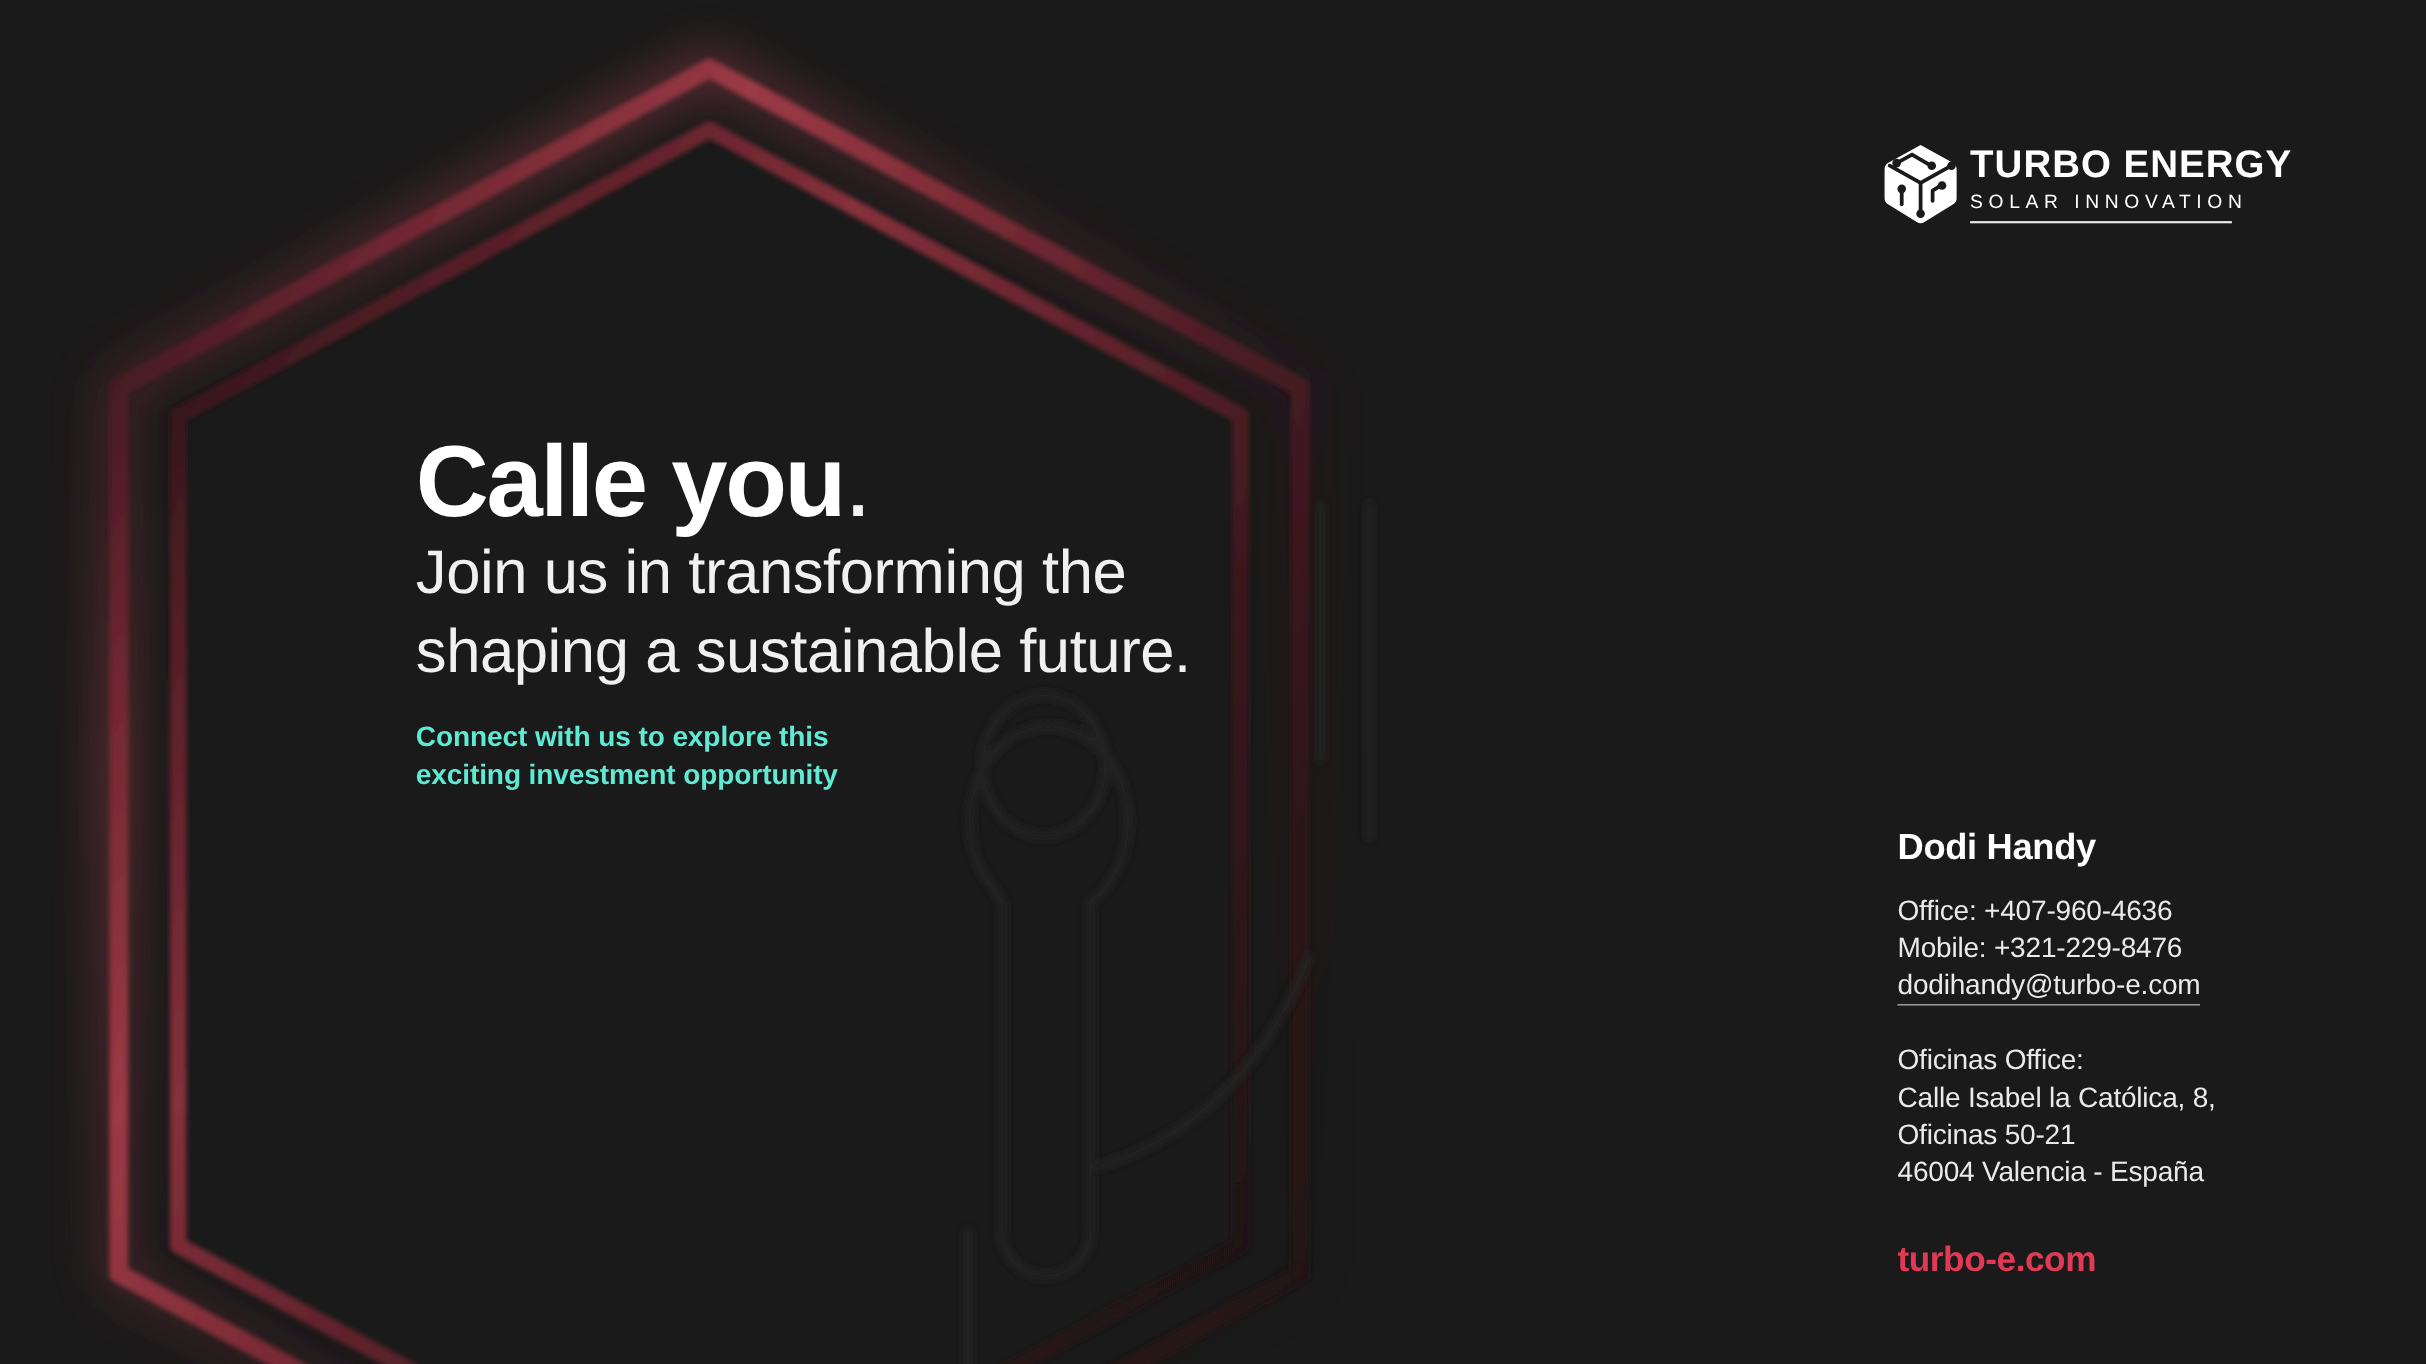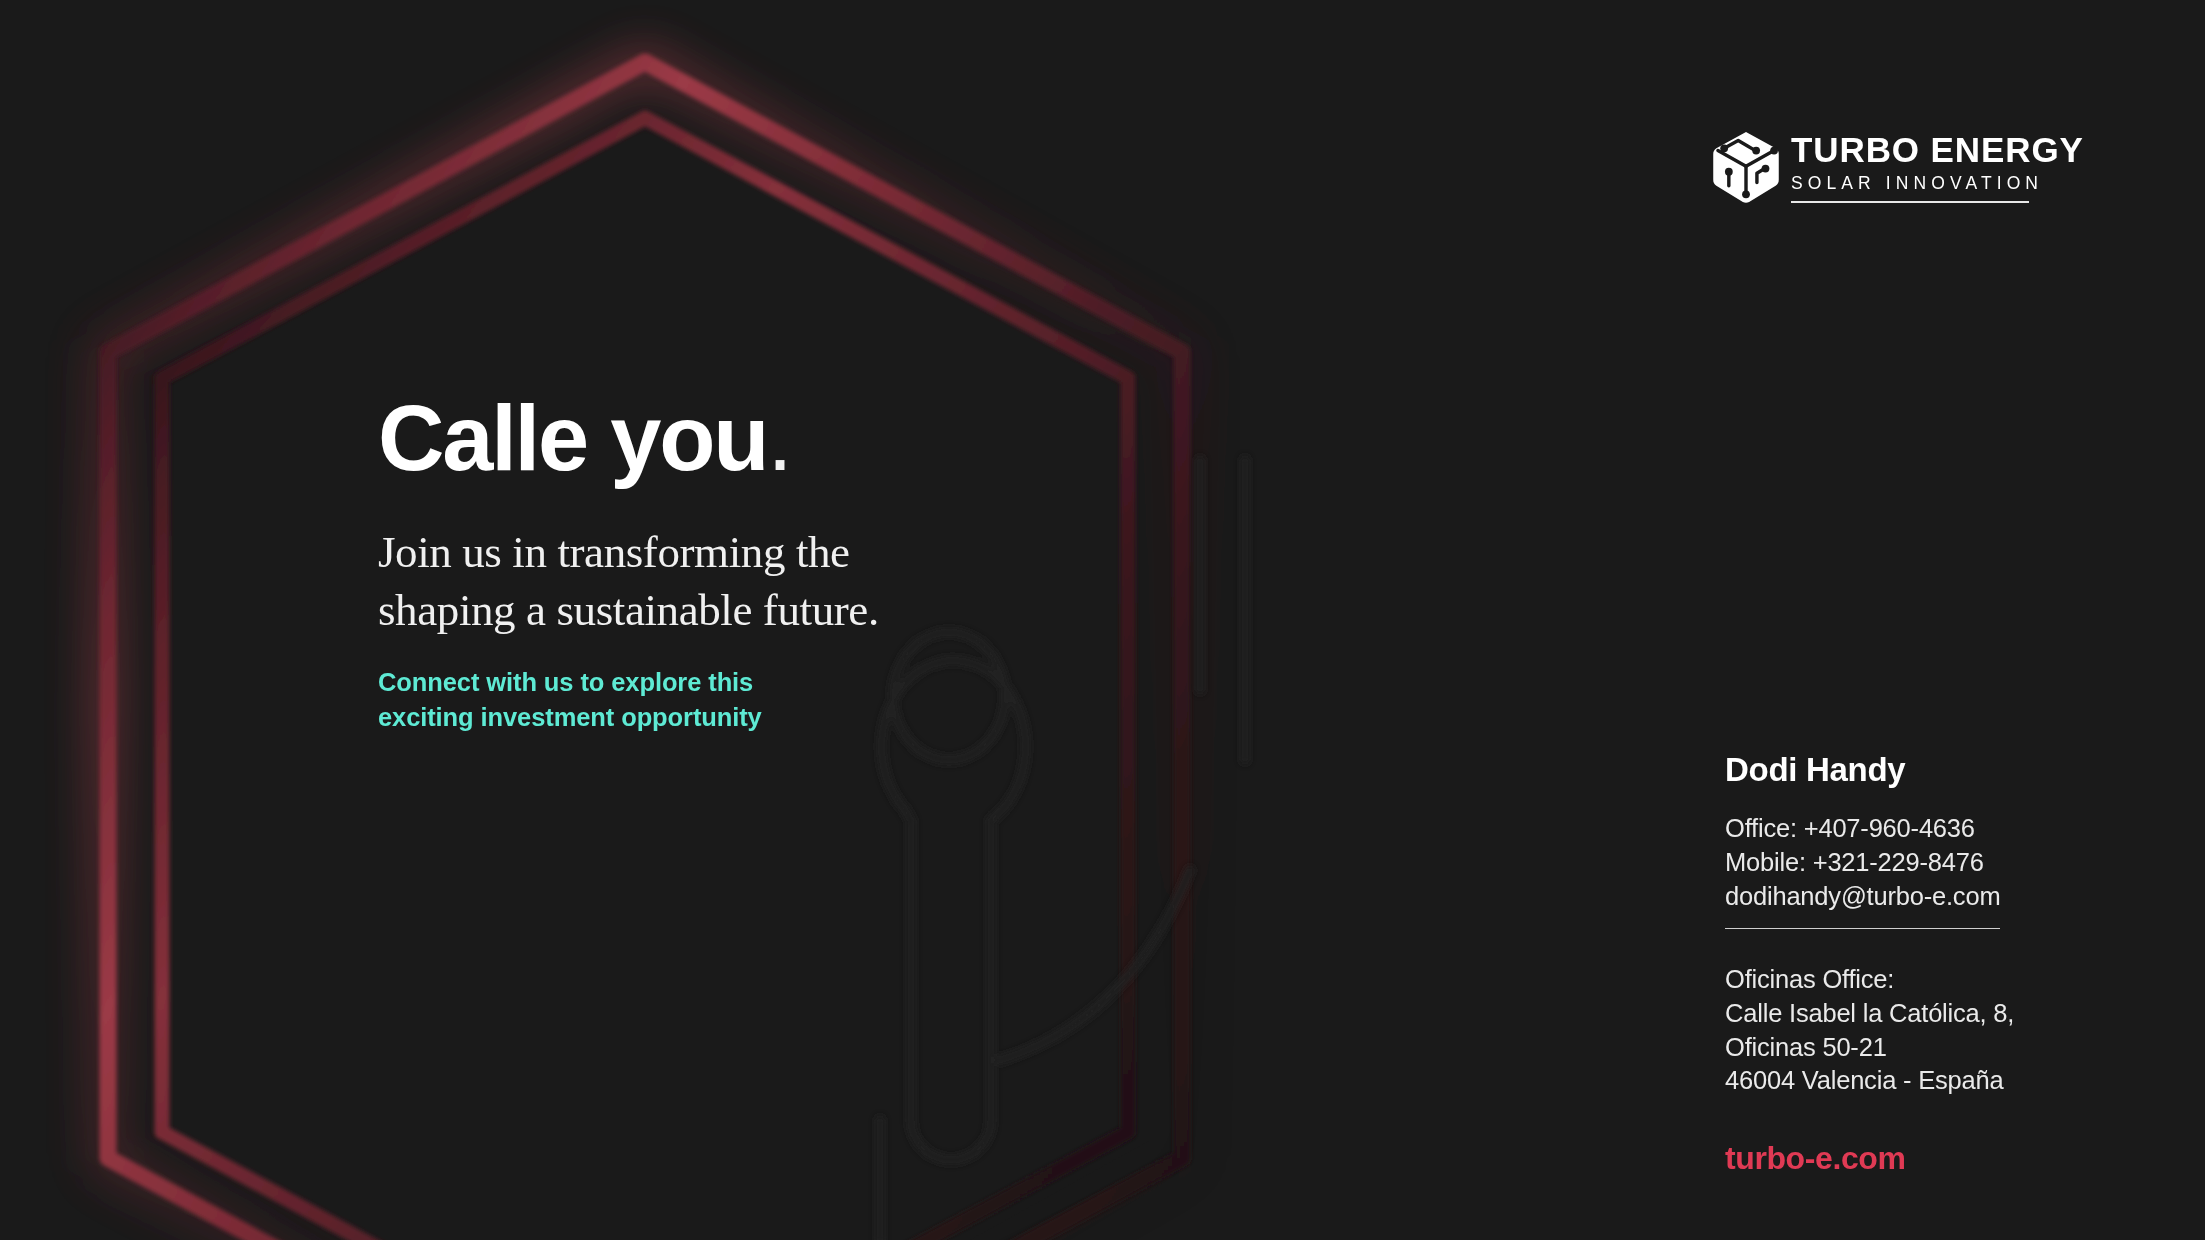--- a/index.html
+++ b/index.html
@@ -39,27 +39,25 @@
     color:#ffffff;
     line-height:1.0;
     white-space:nowrap;
   }
   #headline .period {
     font-weight:400;
     color:#f2f2f2;
     letter-spacing:0;
   }
   #subhead {
-    margin-top:40px;
-    font-size:45px;
+    font-size:56px;
     font-weight:300;
     line-height:1.28;
     color:#f0f0f0;
     letter-spacing:-0.4px;
-    font-family:Liberation Serif, serif;
   }
   #subhead .ln { display:block; }
   #cta {
     margin-top:26px;
     font-size:25.5px;
     font-weight:700;
     line-height:1.36;
     color:#5eead4;
     letter-spacing:-0.1px;
   }
@@ -121,21 +119,21 @@
     line-height:1.33;
     color:#eaeaea;
     letter-spacing:-0.2px;
   }
   .contact-block .ln { display:block; }
   #contact-email {
     display:inline-block;
     color:#eaeaea;
     text-decoration:none;
     border-bottom:1.6px solid #cfcfcf;
-    padding-bottom:16px;
+    padding-bottom:1px;
     line-height:1.2;
   }
   #address-block { margin-top:34px; }
   #website {
     margin-top:42px;
     font-size:32px;
     font-weight:700;
     color:#e03a54;
     letter-spacing:-0.4px;
     text-decoration:none;

